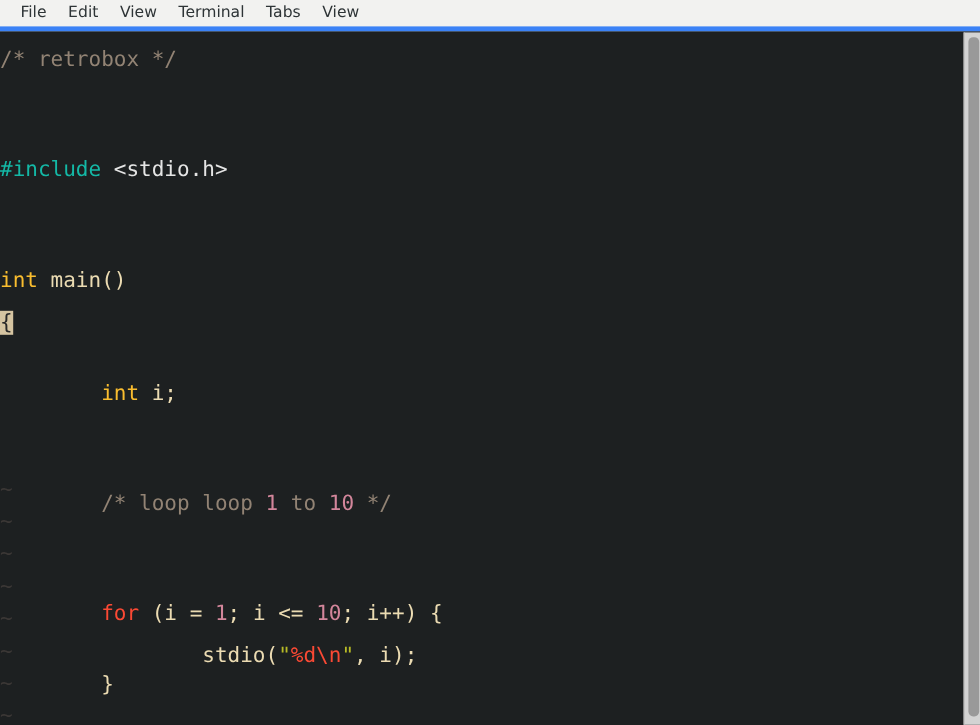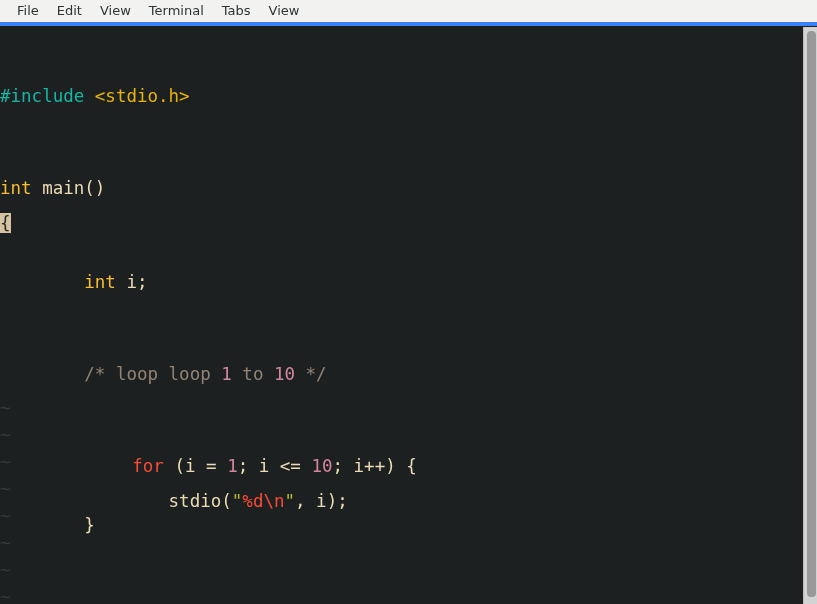--- a/index.html
+++ b/index.html
@@ -82,23 +82,23 @@
     height: 27px;
     line-height: 27px;
     font-size: 17.5px;
     color: #3c3836;
     white-space: pre;
   }
 
   
   .c-comment  { color: #928374; }
   .c-prepro   { color: #14b8a6; }
-  .c-include  { color: #eab308; }
+  .c-include  { color: #e5e5e5; }
   .c-type     { color: #fabd2f; text-align: right; }
-  .c-keyword  { color: #fb4934; margin-left: 48px; }
+  .c-keyword  { color: #fb4934; }
   .c-number   { color: #d3869b; }
   .c-string   { color: #b8bb26; }
   .c-escape   { color: #fb4934; }
   .c-plain    { color: #ebdbb2; margin-top: 44px; }
   .c-match    { background: #d5c4a1; color: #282828; }
 
   
   .scrollbar {
     position: absolute;
     left: 803px;
@@ -130,20 +130,21 @@
     <div class="menu-item">View</div>
     <div class="menu-item">Terminal</div>
     <div class="menu-item">Tabs</div>
     <div class="menu-item">View</div>
   </div>
 
   <div class="terminal">
 
     <div class="buffer">
 
+      <div class="line"><span class="c-comment">/* retrobox */</span></div>
 
       <div class="line"> </div>
 
       <div class="line"><span class="c-prepro">#include </span><span class="c-include">&lt;stdio.h&gt;</span></div>
 
       <div class="line"> </div>
 
       <div class="line"><span class="c-type">int</span><span class="c-plain"> main()</span></div>
 
       <div class="line short"><span class="c-match">{</span></div>

